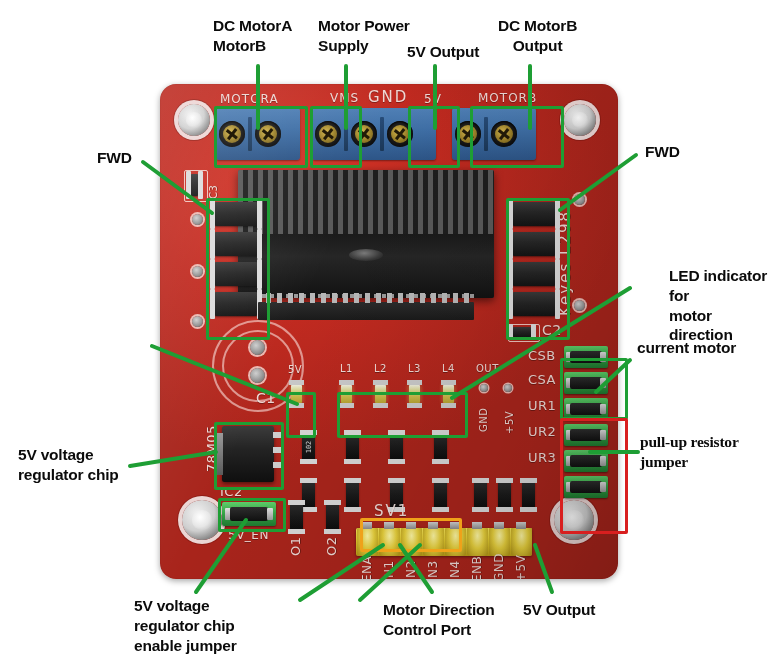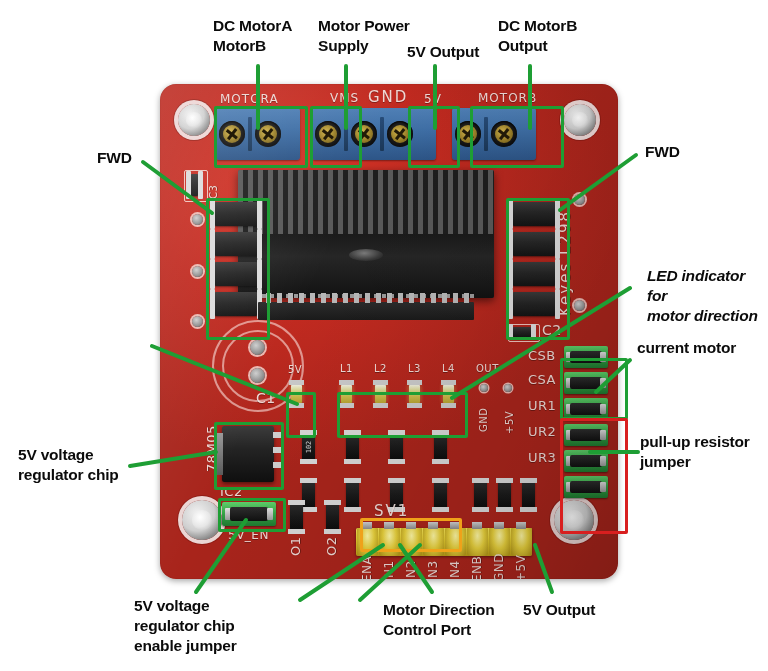--- a/index.html
+++ b/index.html
@@ -603,30 +603,30 @@
 
       <line x1="552" y1="592" x2="535" y2="545"></line>
     </g>
   </svg>
 
   <div class="anno" style="left:213px; top:16px;">DC MotorA
 MotorB</div>
   <div class="anno" style="left:318px; top:16px;">Motor Power
 Supply</div>
   <div class="anno" style="left:407px; top:42px;">5V Output</div>
-  <div class="anno" style="left:498px; top:16px;">DC MotorB
+  <div class="anno" style="left:498px; top:16px;text-align:center;">DC MotorB
 Output</div>
 
   <div class="anno" style="left:97px;  top:148px;">FWD</div>
   <div class="anno" style="left:645px; top:142px;">FWD</div>
 
-  <div class="anno" style="left:647px; top:266px;font-style:italic;">LED indicator for
+  <div class="anno" style="left:669px; top:266px;">LED indicator for
 motor direction</div>
   <div class="anno" style="left:637px; top:338px;">current motor</div>
-  <div class="anno" style="left:640px; top:432px;">pull-up resistor
+  <div class="anno" style="left:640px; top:432px;font-family:Liberation Serif, serif;">pull-up resistor
 jumper</div>
 
   <div class="anno" style="left:18px; top:445px;">5V voltage
 regulator chip</div>
   <div class="anno" style="left:134px; top:596px;">5V voltage
 regulator chip
 enable jumper</div>
   <div class="anno" style="left:383px; top:600px;">Motor Direction
 Control Port</div>
   <div class="anno" style="left:523px; top:600px;">5V Output</div>

